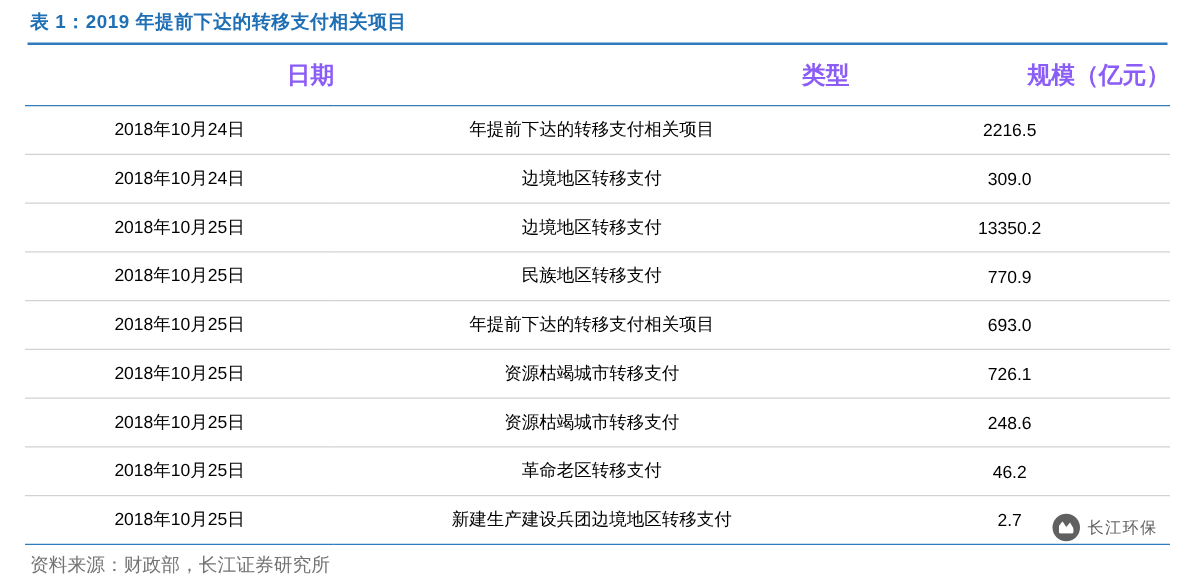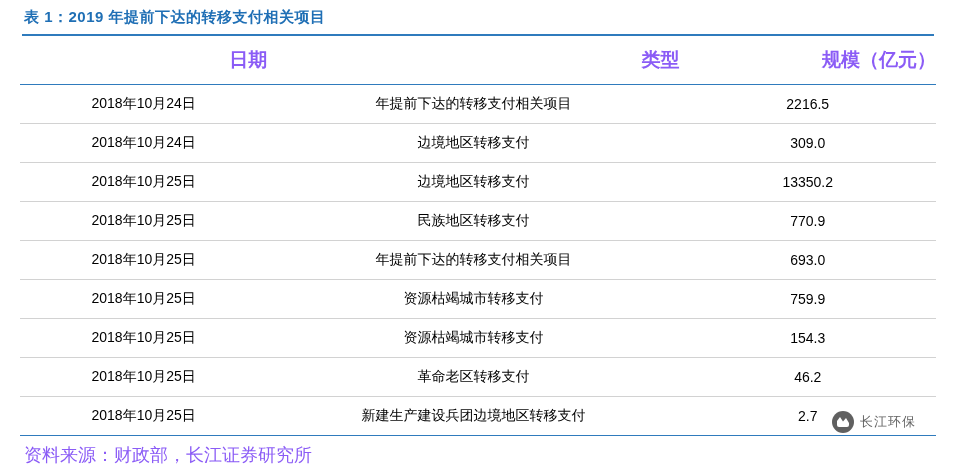--- a/index.html
+++ b/index.html
@@ -63,29 +63,29 @@
   }
   table.data tr.last-row td {
     border-bottom: 1.5px solid #2f7bbd;
   }
   .col-date   { width: 27%; }
   .col-type   { width: 45%; }
   .col-amount { width: 28%; }
 
   
   .source {
-    font-size: 18px;
-    color: #8b5cf6;
+    font-size: 15px;
+    color: #737373;
     padding: 7px 4px 0 4px;
   }
 
   
   .watermark {
     position: absolute;
-    right: 40px;
+    right: 30px;
     bottom: 36px;
     display: flex;
     align-items: center;
     gap: 6px;
     opacity: 0.88;
   }
   .wm-logo {
     width: 22px;
     height: 22px;
     border-radius: 50%;
@@ -153,26 +153,26 @@
         <td>770.9</td>
       </tr>
       <tr>
         <td>2018年10月25日</td>
         <td>年提前下达的转移支付相关项目</td>
         <td>693.0</td>
       </tr>
       <tr>
         <td>2018年10月25日</td>
         <td>资源枯竭城市转移支付</td>
-        <td>759.9</td>
+        <td>726.1</td>
       </tr>
       <tr>
         <td>2018年10月25日</td>
         <td>资源枯竭城市转移支付</td>
-        <td>154.3</td>
+        <td>248.6</td>
       </tr>
       <tr>
         <td>2018年10月25日</td>
         <td>革命老区转移支付</td>
         <td>46.2</td>
       </tr>
       <tr class="last-row">
         <td>2018年10月25日</td>
         <td>新建生产建设兵团边境地区转移支付</td>
         <td>2.7</td>

